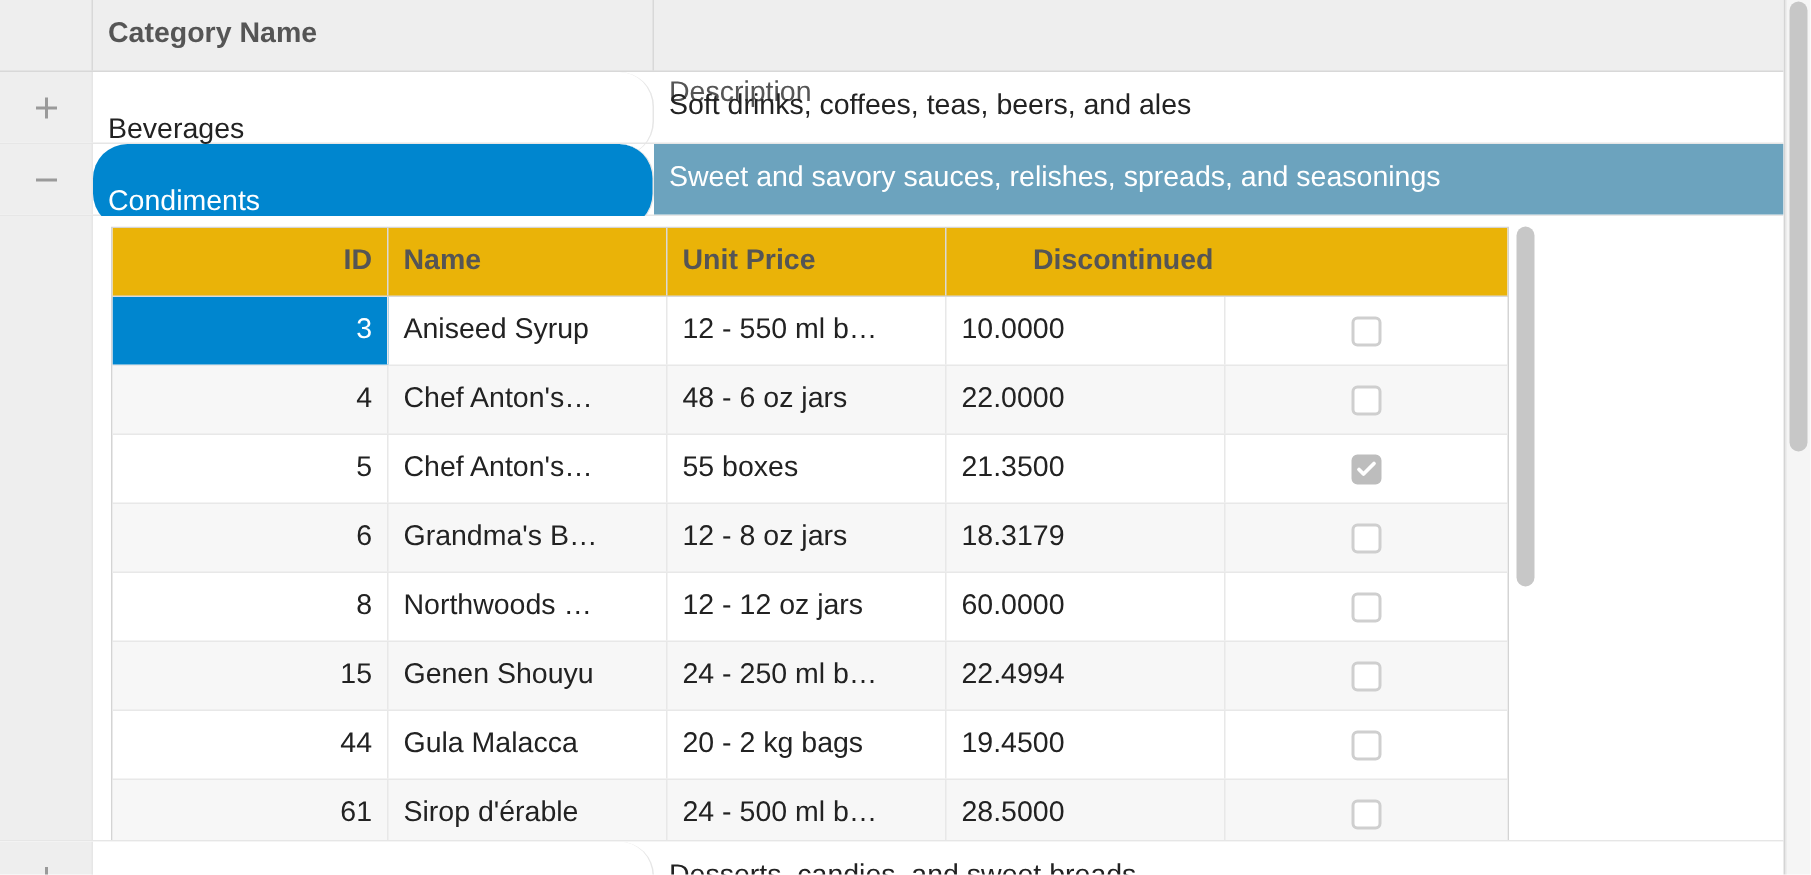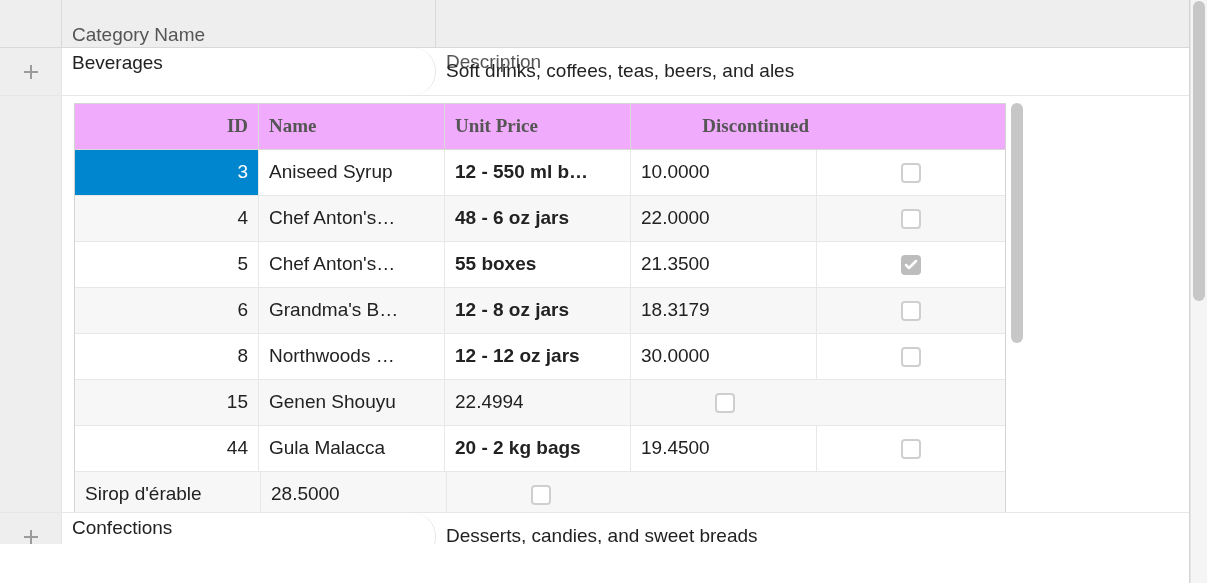--- a/index.html
+++ b/index.html
@@ -29,30 +29,30 @@
     border-radius: 6px;
   }
 
   .master-header {
     display: flex;
     height: 48px;
     background: #eee;
     border-bottom: 1px solid #d8d8d8;
   }
   .master-header .expcol { width: 62px; border-right: 1px solid #d8d8d8; }
-  .master-header .col-cat { width: 374px; border-right: 1px solid #d8d8d8; padding: 24px 10px; font-weight: 400; color: #555; }
+  .master-header .col-cat { width: 374px; border-right: 1px solid #d8d8d8; padding: 12px 10px; font-weight: 700; color: #555; }
   .master-header .col-desc { flex: 1; padding: 3px 10px; font-weight: 400; color: #555; margin-top: 48px; }
 
   .master-row { display: flex; height: 48px; border-bottom: 1px solid #e6e6e6; background: #fff; }
   .master-row .expcol {
     width: 62px; border-right: 1px solid #e6e6e6; background: #eee;
     display: flex; align-items: center; justify-content: center;
     cursor: pointer;
   }
-  .master-row .col-cat { width: 374px; border-right: 1px solid #e6e6e6; padding: 4px 10px; border-radius: 23px; }
+  .master-row .col-cat { width: 374px; border-right: 1px solid #e6e6e6; padding: 28px 10px; border-radius: 23px; }
   .master-row .col-desc { flex: 1; padding: 12px 10px; }
 
   .master-row.selected .col-cat { background: #0086cf; color: #fff; }
   .master-row.selected .col-desc { background: #6ca3be; color: #fff; }
 
   .plus-icon, .minus-icon { display: inline-block; }
   .plus-icon svg, .minus-icon svg { display: block; }
 
   .detail-wrapper {
     border-bottom: 1px solid #e6e6e6;
@@ -72,25 +72,25 @@
   }
 
   .detail-grid {
     border: 1px solid #d4d4d4;
     width: 932px;
     background: #fff;
     overflow: hidden;
     position: relative;
   }
 
-  .detail-header { display: flex; height: 46px; background: #f0abfc; border-bottom: 1px solid #d9d9d9; font-family: Liberation Serif, serif; }
+  .detail-header { display: flex; height: 46px; background: #eab308; border-bottom: 1px solid #d9d9d9; }
   .detail-header > div { border-right: 1px solid #d9d9d9; padding: 11px 10px; font-weight: 700; color: #555; white-space: nowrap; overflow: hidden; text-overflow: ellipsis; }
   .dcol-id   { width: 184px; text-align: right; }
   .dcol-name { width: 186px; }
-  .dcol-qty  { width: 186px; font-weight: bold; }
+  .dcol-qty  { width: 186px; }
   .dcol-price{ width: 186px; }
   .dcol-disc { width: 188px; text-align: right; border-right: none !important; }
 
   .detail-rows { }
   .detail-row { display: flex; height: 46px; border-bottom: 1px solid #e8e8e8; }
   .detail-row:nth-child(even) { background: #f7f7f7; }
   .detail-row > div { border-right: 1px solid #e8e8e8; padding: 11px 10px; white-space: nowrap; overflow: hidden; text-overflow: ellipsis; }
   .detail-row .dcol-id   { text-align: right; }
   .detail-row .dcol-disc { text-align: center; border-right: none; display:flex; align-items:center; justify-content:center; padding:0; }
 
@@ -147,20 +147,31 @@
       <span class="plus-icon">
         <svg width="18" height="18" viewBox="0 0 18 18">
             <path d="M8 2h2v14H8zM2 8h14v2H2z" fill="#9a9a9a"></path>
           </svg>
       </span>
     </div>
     <div class="col-cat">Beverages</div>
     <div class="col-desc">Soft drinks, coffees, teas, beers, and ales</div>
   </div>
 
+  <div class="master-row selected">
+    <div class="expcol">
+      <span class="minus-icon">
+        <svg width="18" height="18" viewBox="0 0 18 18">
+            <path d="M2 8h14v2H2z" fill="#9a9a9a"></path>
+          </svg>
+      </span>
+    </div>
+    <div class="col-cat">Condiments</div>
+    <div class="col-desc">Sweet and savory sauces, relishes, spreads, and seasonings</div>
+  </div>
 
   <div class="detail-wrapper">
     <div class="detail-gutter"></div>
     <div class="detail-body">
 
       <div class="clip">
       <div class="detail-grid">
         <div class="detail-header">
           <div class="dcol-id">ID</div>
           <div class="dcol-name">Name</div>
@@ -205,44 +216,47 @@
                 <div class="dcol-qty">12 - 8 oz jars</div>
                 <div class="dcol-price">18.3179</div>
                 <div class="dcol-disc">
                   <span class="chk"></span>
                 </div>
               </div>
               <div class="detail-row">
                 <div class="dcol-id">8</div>
                 <div class="dcol-name">Northwoods …</div>
                 <div class="dcol-qty">12 - 12 oz jars</div>
-                <div class="dcol-price">30.0000</div>
+                <div class="dcol-price">60.0000</div>
                 <div class="dcol-disc">
                   <span class="chk"></span>
                 </div>
               </div>
               <div class="detail-row">
                 <div class="dcol-id">15</div>
                 <div class="dcol-name">Genen Shouyu</div>
+                <div class="dcol-qty">24 - 250 ml b…</div>
                 <div class="dcol-price">22.4994</div>
                 <div class="dcol-disc">
                   <span class="chk"></span>
                 </div>
               </div>
               <div class="detail-row">
                 <div class="dcol-id">44</div>
                 <div class="dcol-name">Gula Malacca</div>
                 <div class="dcol-qty">20 - 2 kg bags</div>
                 <div class="dcol-price">19.4500</div>
                 <div class="dcol-disc">
                   <span class="chk"></span>
                 </div>
               </div>
               <div class="detail-row">
+                <div class="dcol-id">61</div>
                 <div class="dcol-name">Sirop d'érable</div>
+                <div class="dcol-qty">24 - 500 ml b…</div>
                 <div class="dcol-price">28.5000</div>
                 <div class="dcol-disc">
                   <span class="chk"></span>
                 </div>
               </div>
             </div>
       </div>
       </div>
 
       <div class="inner-scrollbar">

